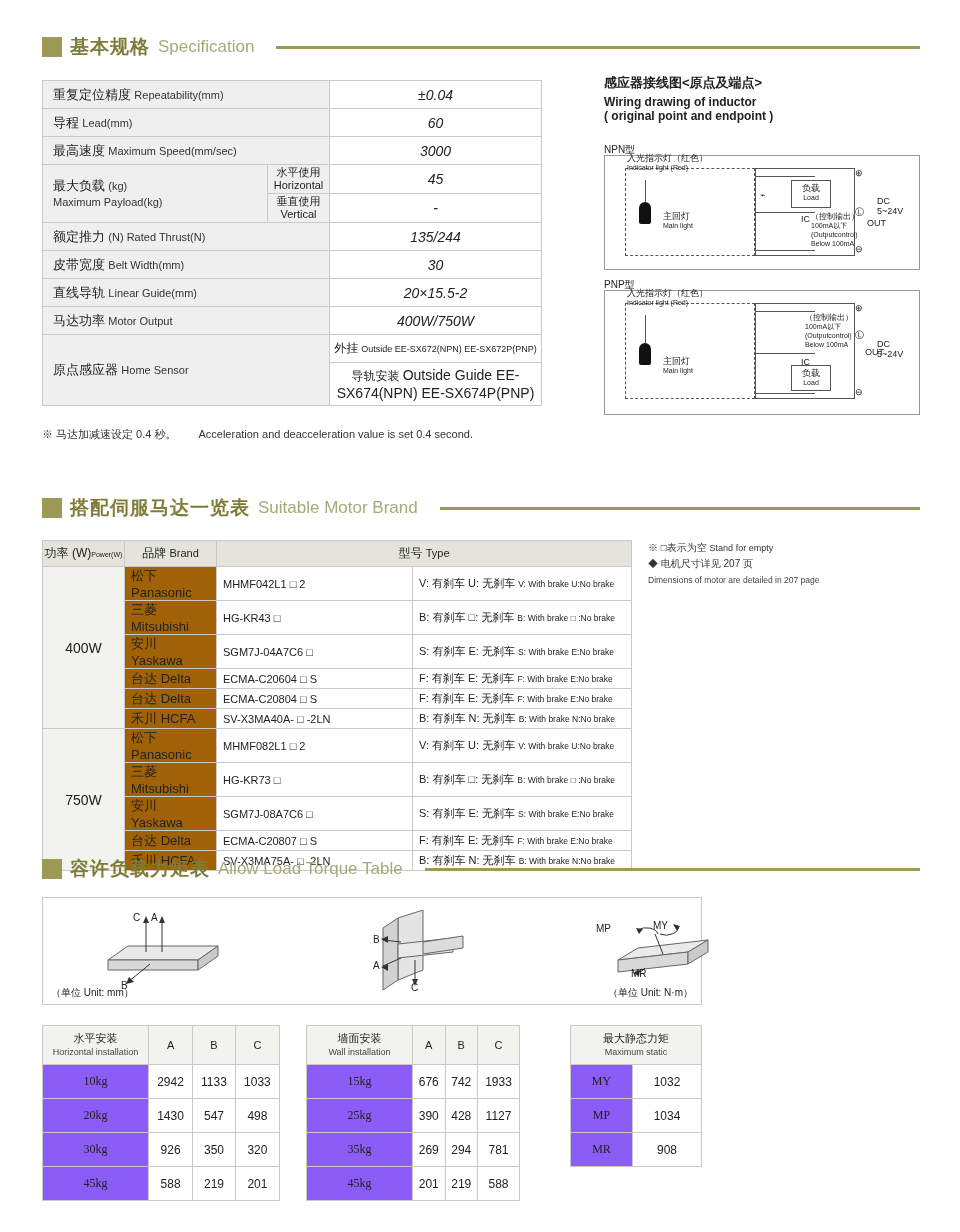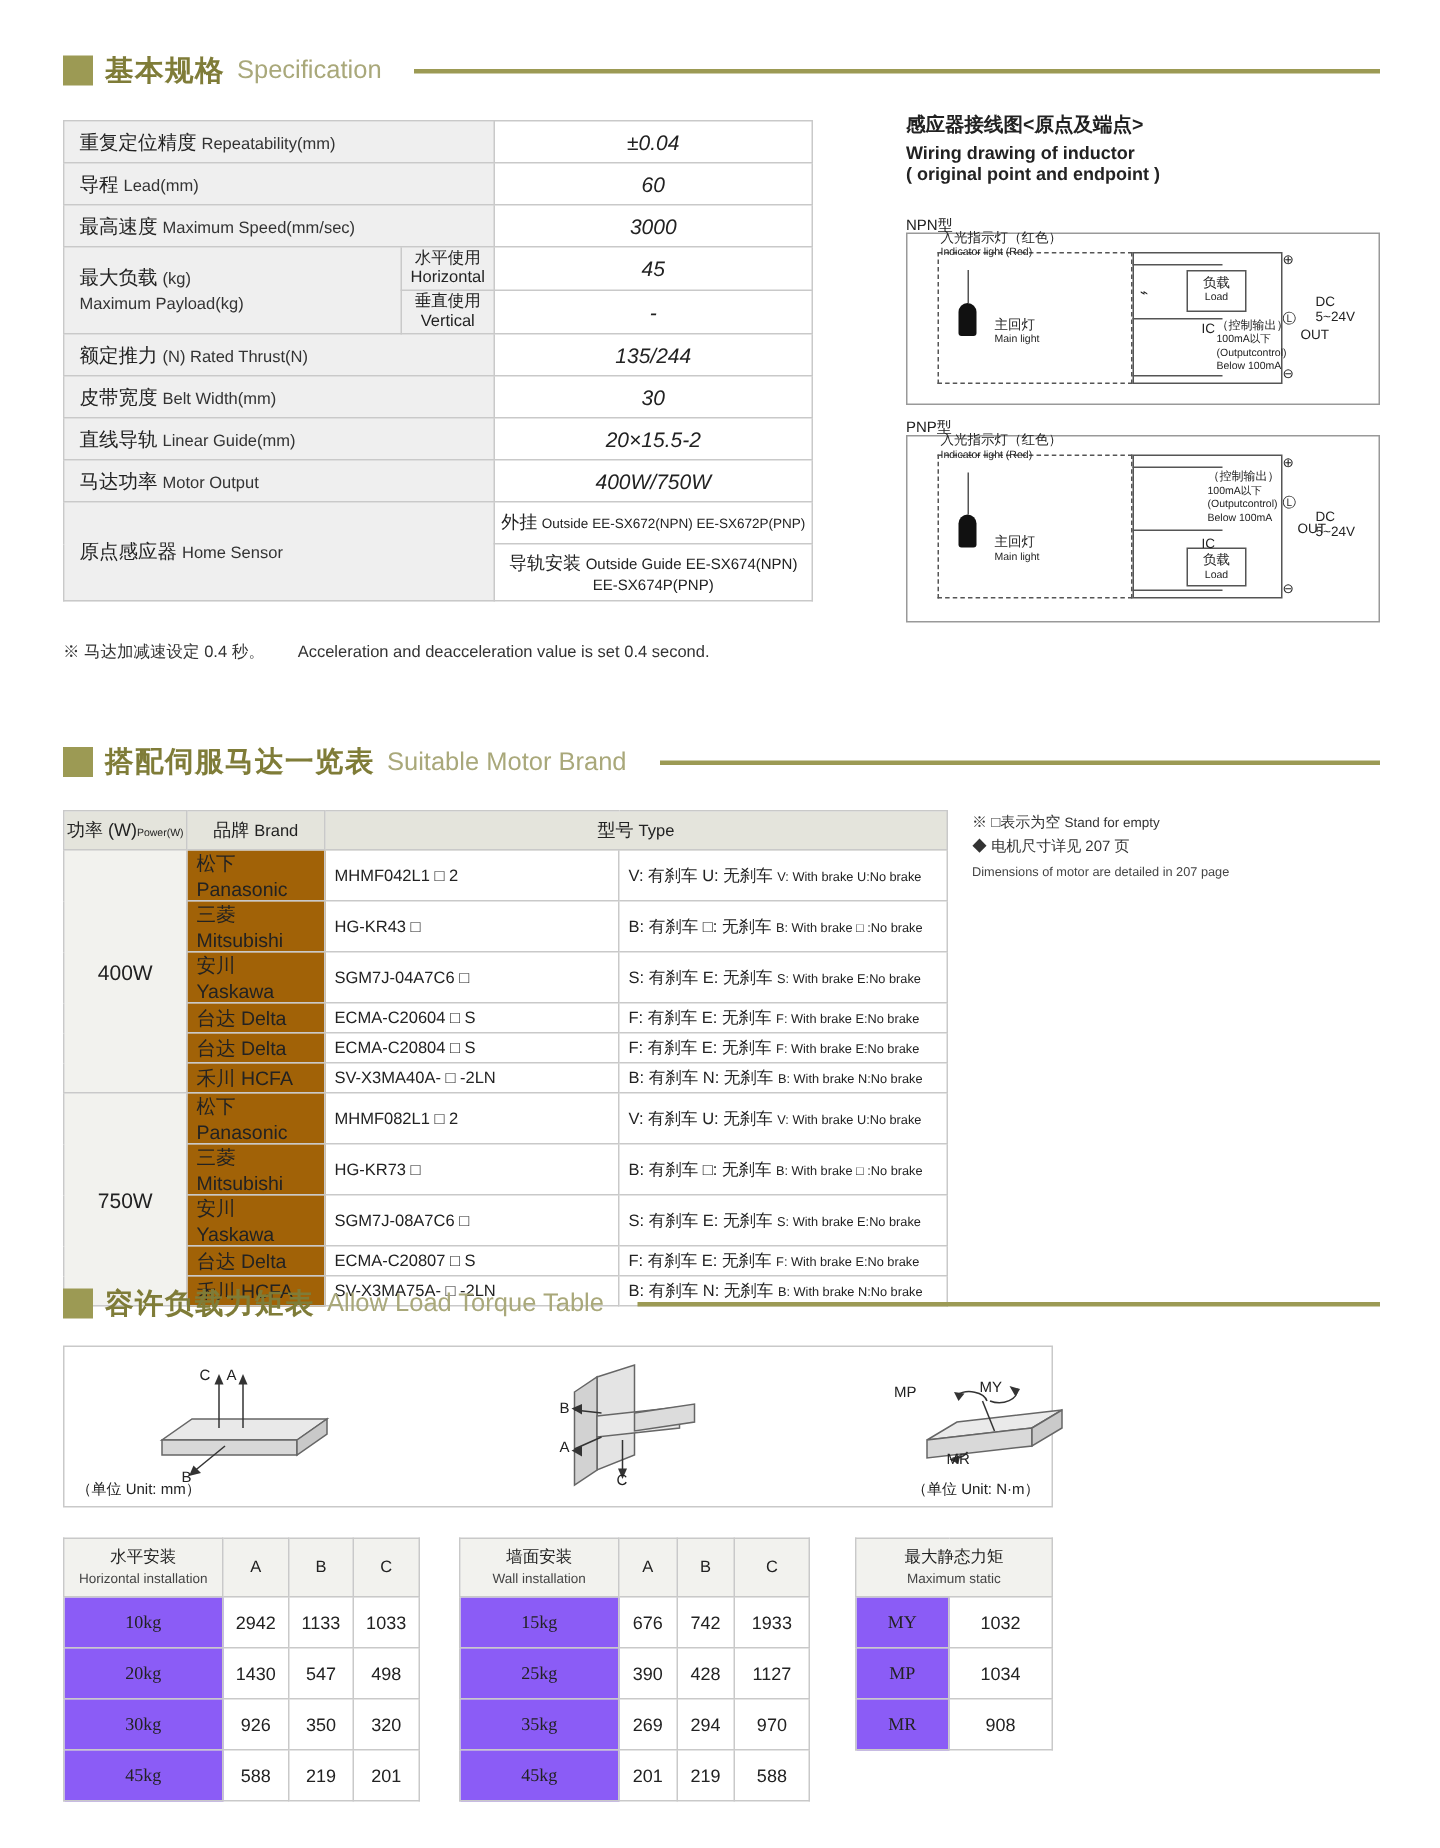--- a/index.html
+++ b/index.html
@@ -157,21 +157,21 @@
         <span class="en">Home Sensor</span>
       </td>
       <td class="hs">
         <span class="big">外挂</span>
         <span style="font-size:9px;">Outside EE-SX672(NPN) EE-SX672P(PNP)</span>
       </td>
     </tr>
     <tr>
       <td class="hs">
         <span class="big">导轨安装</span>
-        <span style="font-size:10px;">Outside Guide EE-SX674(NPN) EE-SX674P(PNP)</span>
+        <span style="font-size:14px;">Outside Guide EE-SX674(NPN) EE-SX674P(PNP)</span>
       </td>
     </tr>
   </tbody>
     </table>
 
   <div class="note" style="position:absolute; left:42px; top:427px;">※ 马达加减速设定 0.4 秒。　　Acceleration and deacceleration value is set 0.4 second.</div>
 
   <div style="position:absolute; left:604px; top:74px; width:320px;">
     <div class="wire-title-cn">感应器接线图&lt;原点及端点&gt;</div>
     <div class="wire-title-en" style="margin-top:3px;">Wiring drawing of inductor</div>
@@ -515,21 +515,21 @@
     </tr>
     <tr>
       <td class="row-h">45kg</td>
       <td>588</td>
       <td>219</td>
       <td>201</td>
     </tr>
   </tbody>
     </table>
 
-  <table class="tq" style="position:absolute; left:306px; top:1025px; width:234px;">
+  <table class="tq" style="position:absolute; left:306px; top:1025px; width:214px;">
     <tbody>
         <tr>
       <th style="width:106px;">
         <span>墙面安装</span>
         <span class="small-en">Wall  installation</span>
       </th>
       <th>A</th>
       <th>B</th>
       <th>C</th>
     </tr>
@@ -542,21 +542,21 @@
     <tr>
       <td class="row-h">25kg</td>
       <td>390</td>
       <td>428</td>
       <td>1127</td>
     </tr>
     <tr>
       <td class="row-h">35kg</td>
       <td>269</td>
       <td>294</td>
-      <td>970</td>
+      <td>781</td>
     </tr>
     <tr>
       <td class="row-h">45kg</td>
       <td>201</td>
       <td>219</td>
       <td>588</td>
     </tr>
   </tbody>
     </table>
 

